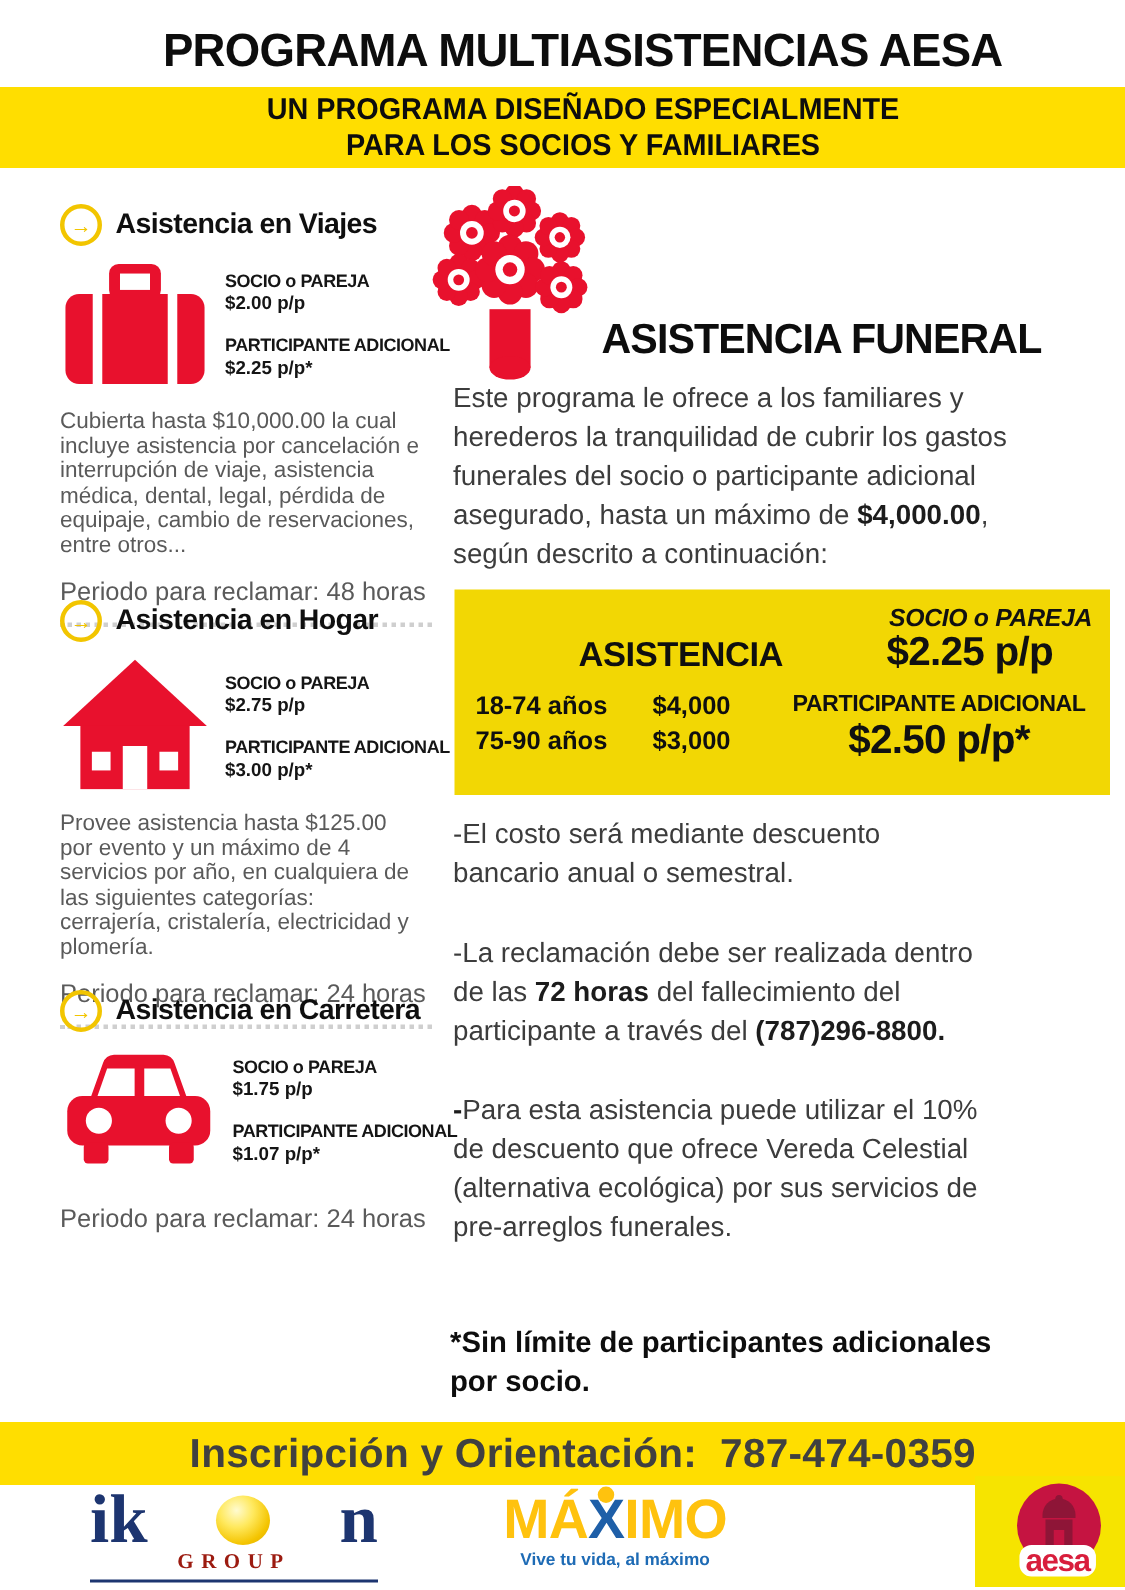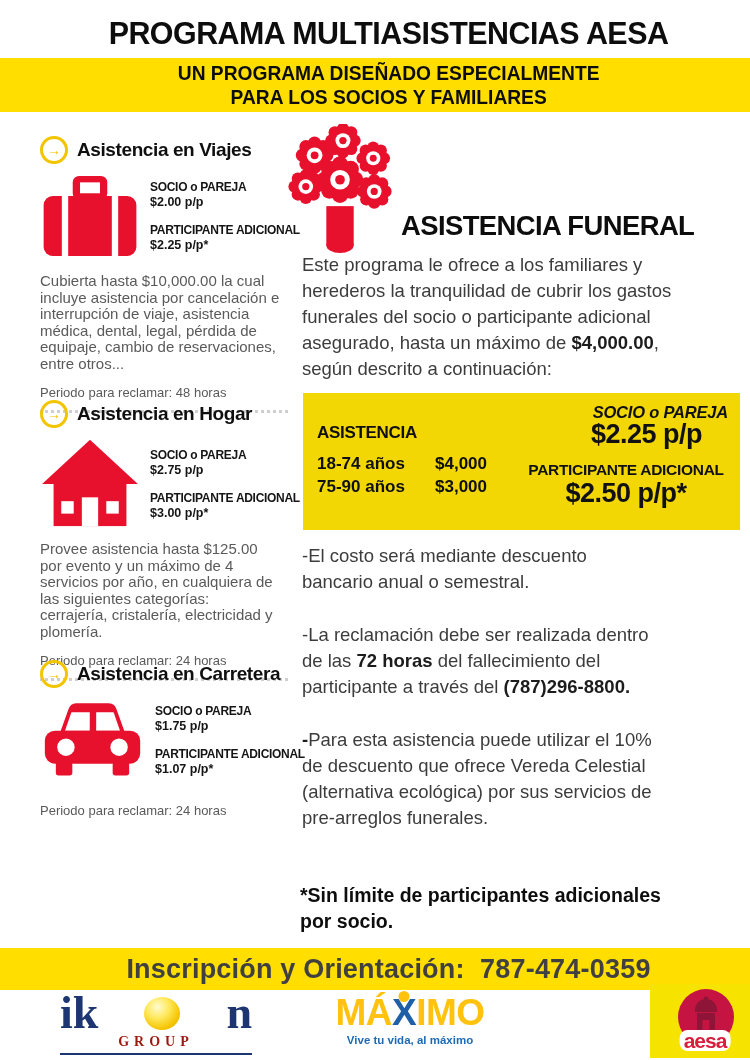--- a/index.html
+++ b/index.html
@@ -21,36 +21,36 @@
                 color:#F2C500; display:flex; align-items:center; justify-content:center;
                 font-weight:900; font-size:14px; flex:0 0 auto; line-height:1; }
   .sec-title { font-size:19px; font-weight:800; color:#0f0f0f; letter-spacing:-0.4px; white-space:nowrap; }
   .price-row { display:flex; margin-top:8px; }
   .price-row svg { flex:0 0 auto; }
   .price-block { margin-left:10px; padding-top:8px; }
   .price-label { font-size:12px; font-weight:800; color:#151515; line-height:14px;
                  letter-spacing:-0.3px; white-space:nowrap; }
   .price-value { font-size:12.5px; font-weight:800; color:#151515; margin-bottom:14px; margin-top:1px; }
   .sec-desc { margin-top:7px; font-size:15px; color:#5a5a5a; line-height:16.5px; white-space:pre-line; }
-  .sec-period { margin-top:13px; font-size:13px; color:#5a5a5a; }
+  .sec-period { margin-top:13px; font-size:17px; color:#5a5a5a; }
   .dotted { margin-top:10px; border-top:3px dotted #cfcfcf; height:0; width:248px; }
 
   
   .funeral-head { position:absolute; left:288px; top:124px; display:flex; }
   .funeral-title { font-size:28px; font-weight:800; color:#0d0d0d; margin-left:8px;
                    align-self:flex-end; margin-bottom:14px; letter-spacing:-0.6px; white-space:nowrap;
                    transform:scaleX(0.98); transform-origin:left; }
   .intro { position:absolute; left:302px; top:252px; width:440px; font-size:18.5px; color:#3c3c3c;
            line-height:26px; white-space:pre-line; margin:0; }
   .intro strong, .bullets strong { color:#1c1c1c; font-weight:800;text-align:center; }
 
   .ybox { position:absolute; left:303px; top:393px; width:437px; height:137px; background:#F2D704;
           box-sizing:border-box; padding:10px 10px 8px 14px; display:flex; }
   .ybox-left { width:205px; }
-  .asist-heading { font-size:17px; font-weight:800; color:#0f0f0f; text-align:left;
+  .asist-heading { font-size:23px; font-weight:800; color:#0f0f0f; text-align:right;
                    margin-top:20px; letter-spacing:-0.3px; }
   .age-rows { margin-top:9px; }
   .age-row { display:flex; font-size:17px; font-weight:800; color:#0f0f0f; line-height:23px; }
   .age-row .age { width:118px; }
   .ybox-right { flex:1; text-align:center; }
   .socio-label { font-style:italic; font-weight:800; font-size:16.5px; text-align:right;
                  letter-spacing:-0.2px; padding-right:2px; }
   .socio-price { font-size:27px; font-weight:800; text-align:right; padding-right:28px;
                  letter-spacing:-0.5px; margin-top:-3px; }
   .part-label { font-weight:800; font-size:15.5px; margin-top:11px; letter-spacing:-0.3px; white-space:nowrap; }

